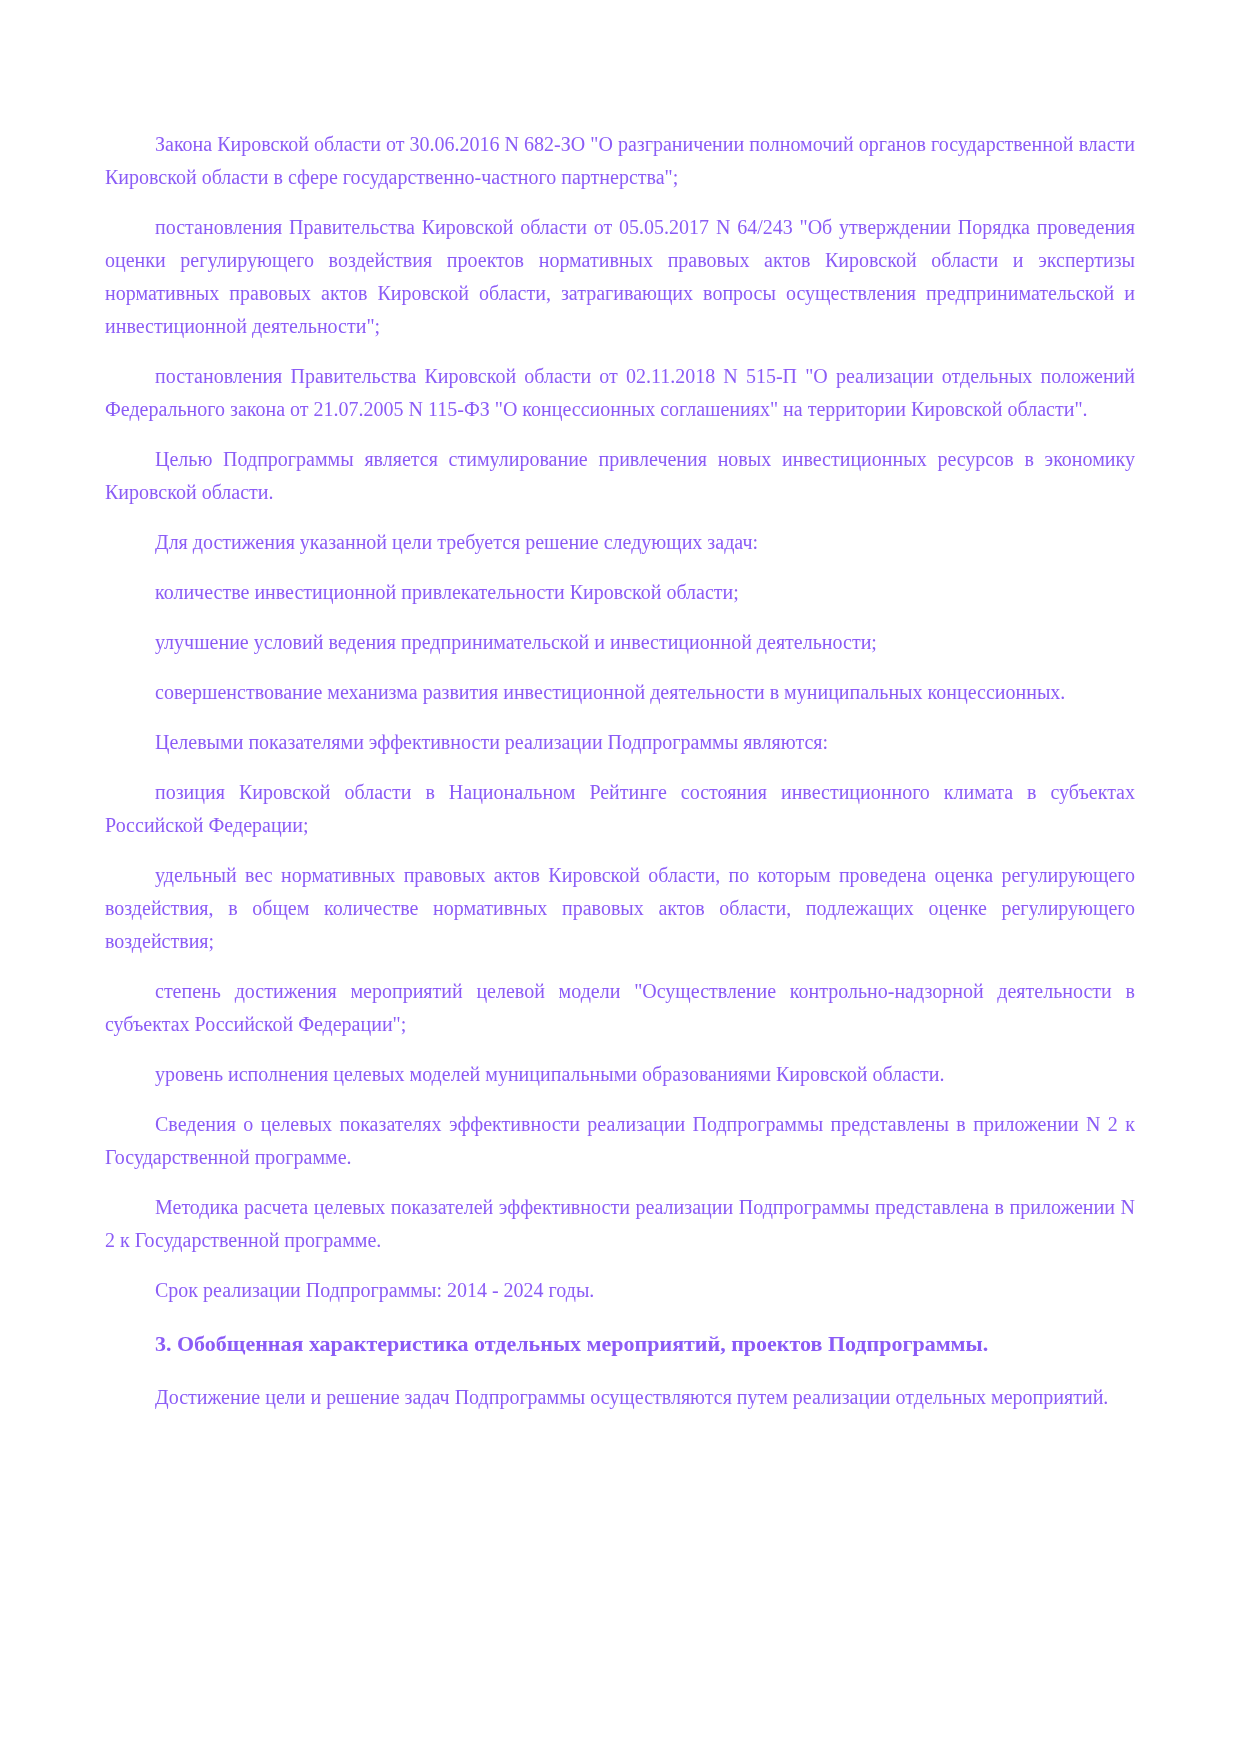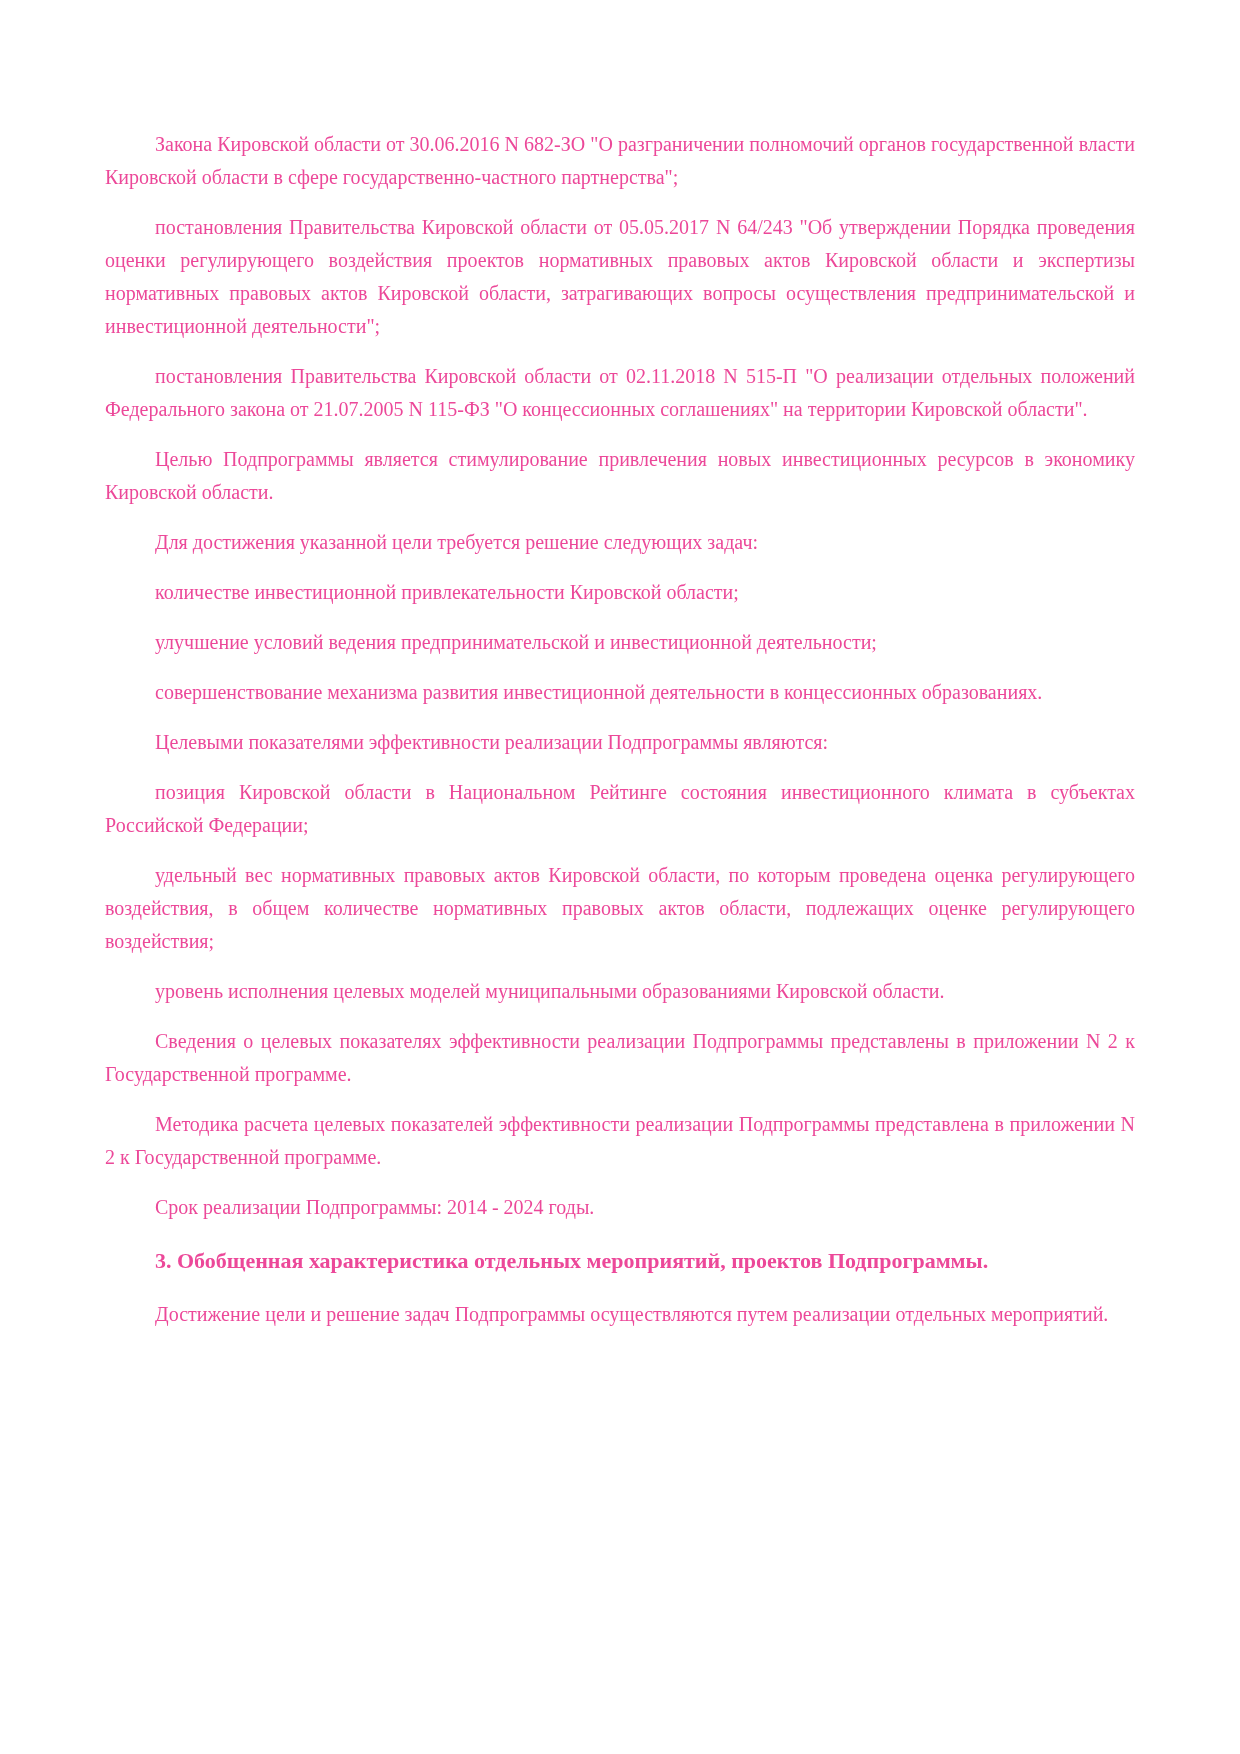--- a/index.html
+++ b/index.html
@@ -5,21 +5,21 @@
   html, body {
     margin: 0;
     padding: 0;
     background: #ffffff;
   }
   .page {
     width: 1240px;
     height: 1754px;
     margin: 0 auto;
     background: #ffffff;
-    color: #ec4899;
+    color: #8b5cf6;
     box-sizing: border-box;
     padding: 128px 105px 60px 105px;
     font-family: "Liberation Serif", "DejaVu Serif", serif;
     overflow: hidden;
   }
   .para {
     font-size: 20px;
     line-height: 33px;
     margin: 0 0 17px 0;
     text-indent: 50px;
@@ -39,23 +39,24 @@
 <body>
 
 <div class="page">
   <p class="para">Закона Кировской области от 30.06.2016 N 682-ЗО "О разграничении полномочий органов государственной власти Кировской области в сфере государственно-частного партнерства";</p>
   <p class="para">постановления Правительства Кировской области от 05.05.2017 N 64/243 "Об утверждении Порядка проведения оценки регулирующего воздействия проектов нормативных правовых актов Кировской области и экспертизы нормативных правовых актов Кировской области, затрагивающих вопросы осуществления предпринимательской и инвестиционной деятельности";</p>
   <p class="para">постановления Правительства Кировской области от 02.11.2018 N 515-П "О реализации отдельных положений Федерального закона от 21.07.2005 N 115-ФЗ "О концессионных соглашениях" на территории Кировской области".</p>
   <p class="para">Целью Подпрограммы является стимулирование привлечения новых инвестиционных ресурсов в экономику Кировской области.</p>
   <p class="para">Для достижения указанной цели требуется решение следующих задач:</p>
   <p class="para">количестве инвестиционной привлекательности Кировской области;</p>
   <p class="para">улучшение условий ведения предпринимательской и инвестиционной деятельности;</p>
-  <p class="para">совершенствование механизма развития инвестиционной деятельности в концессионных образованиях.</p>
+  <p class="para">совершенствование механизма развития инвестиционной деятельности в муниципальных концессионных.</p>
   <p class="para">Целевыми показателями эффективности реализации Подпрограммы являются:</p>
   <p class="para">позиция Кировской области в Национальном Рейтинге состояния инвестиционного климата в субъектах Российской Федерации;</p>
   <p class="para">удельный вес нормативных правовых актов Кировской области, по которым проведена оценка регулирующего воздействия, в общем количестве нормативных правовых актов области, подлежащих оценке регулирующего воздействия;</p>
+  <p class="para">степень достижения мероприятий целевой модели "Осуществление контрольно-надзорной деятельности в субъектах Российской Федерации";</p>
   <p class="para">уровень исполнения целевых моделей муниципальными образованиями Кировской области.</p>
   <p class="para">Сведения о целевых показателях эффективности реализации Подпрограммы представлены в приложении N 2 к Государственной программе.</p>
   <p class="para">Методика расчета целевых показателей эффективности реализации Подпрограммы представлена в приложении N 2 к Государственной программе.</p>
   <p class="para">Срок реализации Подпрограммы: 2014 - 2024 годы.</p>
   <h2 class="heading">3. Обобщенная характеристика отдельных мероприятий, проектов Подпрограммы.</h2>
   <p class="para">Достижение цели и решение задач Подпрограммы осуществляются путем реализации отдельных мероприятий.</p>
 </div>
 
 </body></html>

